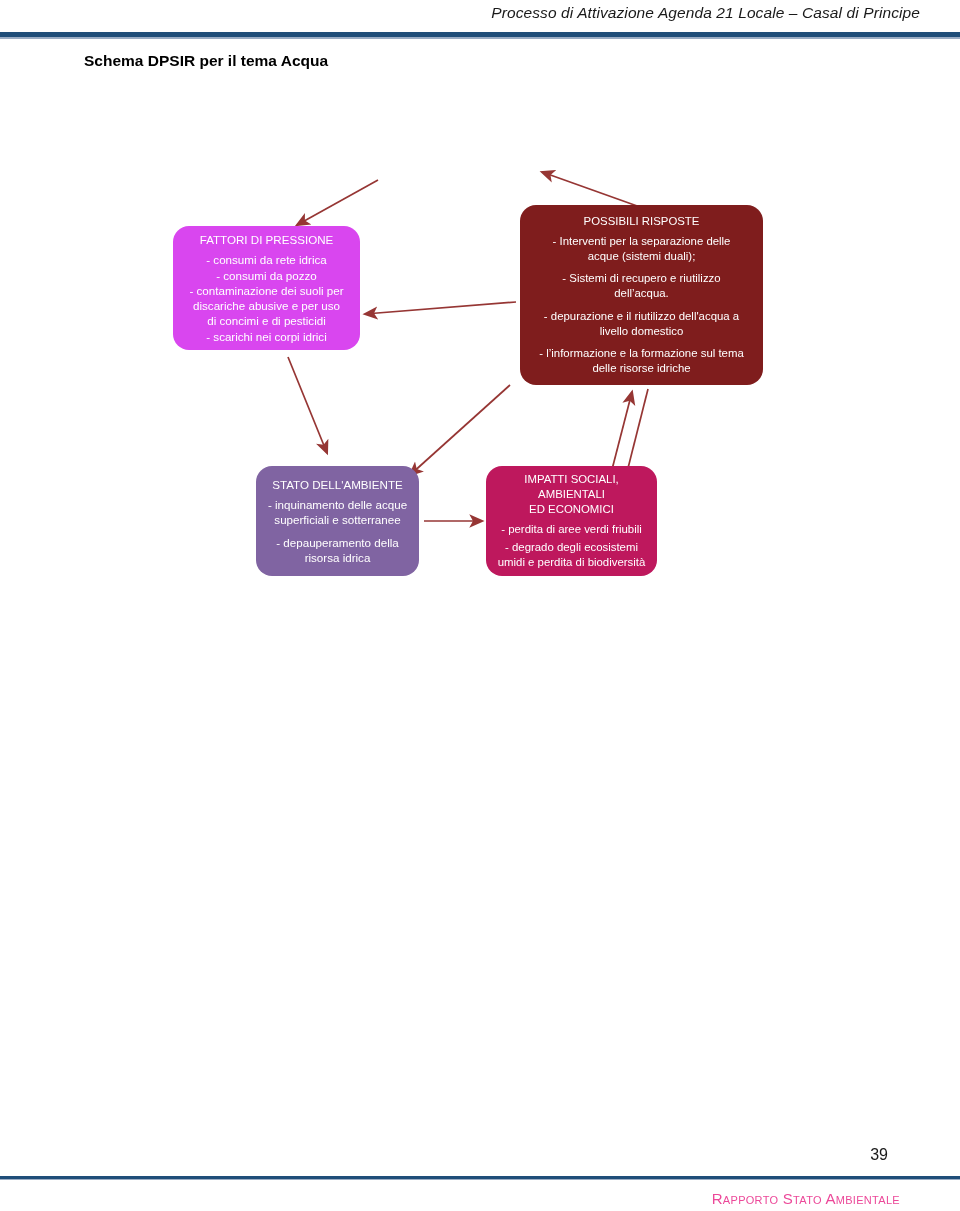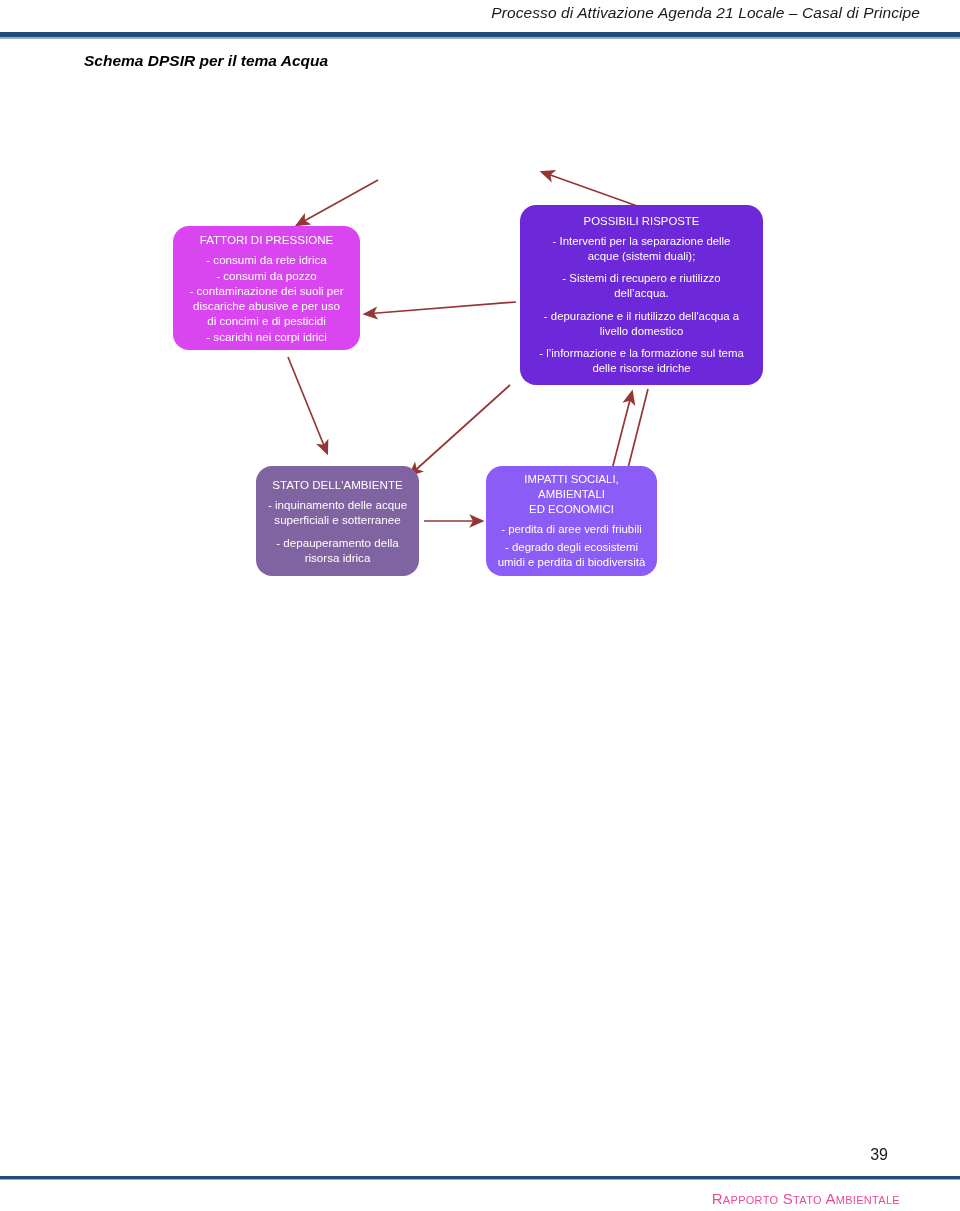--- a/index.html
+++ b/index.html
@@ -13,21 +13,21 @@
   .header-title{
     position:absolute;left:0;top:4px;width:900px;text-align:right;
     font-style:italic;font-size:15.5px;color:#1a1a1a;letter-spacing:.1px;padding-left:20px;
   }
   .header-rule{position:absolute;left:0;top:32px;width:960px;height:5px;background:#1f4e79;}
   .header-rule2{position:absolute;left:0;top:37px;width:960px;height:2px;background:#9badc4;}
 
   
   .section-title{
     position:absolute;left:84px;top:52px;
-    font-size:15.5px;font-weight:bold;font-style:italic;color:#000;
+    font-size:15.5px;font-weight:bold;color:#000;
   }
 
   
   .diagram{position:absolute;left:0;top:95px;width:960px;height:520px;}
   .svg-arrows{position:absolute;left:0;top:0;width:960px;height:520px;}
 
   .node{
     position:absolute;box-sizing:border-box;color:#ffffff;
     border-radius:16px;text-align:center;
     display:flex;flex-direction:column;align-items:center;justify-content:center;
@@ -37,27 +37,27 @@
   .node .ln{display:block;}
   .node .gap{height:7px;}
 
   #node-forze{
     left:379px;top:19px;width:154px;height:82px;background:#c0504d;font-size:12.5px;
   }
   #node-fattori{
     left:173px;top:131px;width:187px;height:124px;background:#d946ef;font-size:11.6px;
   }
   #node-risposte{
-    left:520px;top:110px;width:243px;height:180px;background:#6d28d9;font-size:11.4px;
+    left:520px;top:110px;width:243px;height:180px;background:#7f1d1d;font-size:11.4px;
   }
   #node-stato{
     left:256px;top:371px;width:163px;height:110px;background:#8064a2;font-size:11.6px;
   }
   #node-impatti{
-    left:486px;top:371px;width:171px;height:110px;background:#8b5cf6;font-size:11.4px;
+    left:486px;top:371px;width:171px;height:110px;background:#be185d;font-size:11.4px;
   }
 
   
   .page-number{
     position:absolute;right:72px;top:1146px;font-size:16px;color:#1a1a1a;
   }
   .footer-rule{position:absolute;left:0;top:1176px;width:960px;height:3px;background:#1f4e79;}
   .footer-rule2{position:absolute;left:0;top:1179px;width:960px;height:1px;background:#9badc4;}
   .footer-text{
     position:absolute;right:60px;top:1190px;font-size:15px;color:#ec4899;

